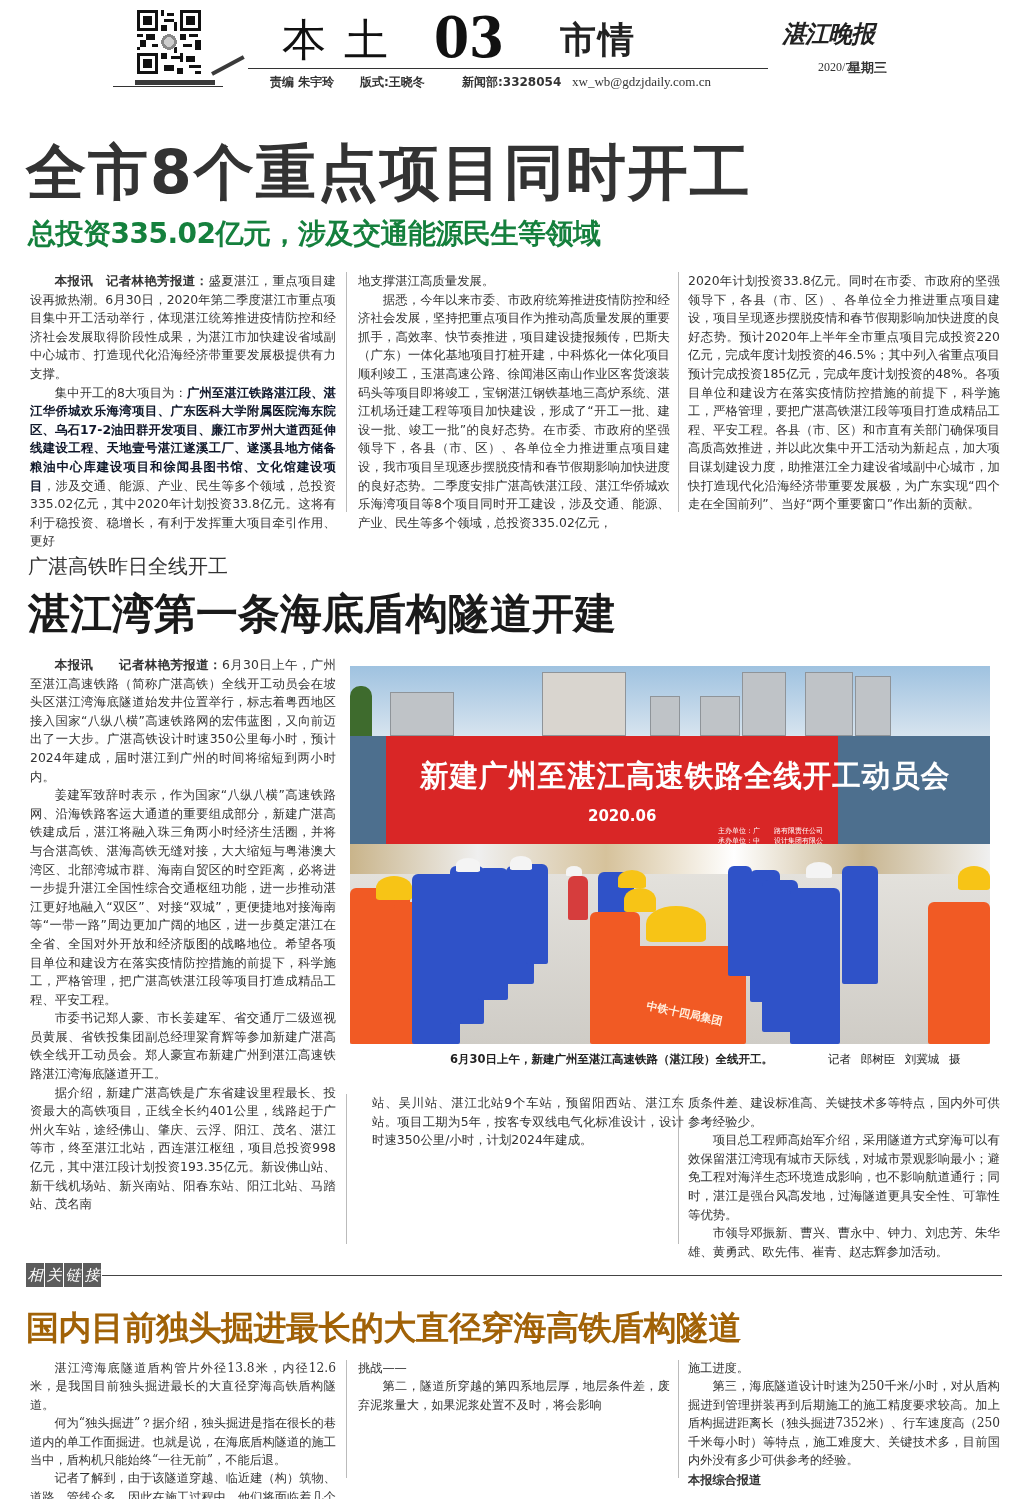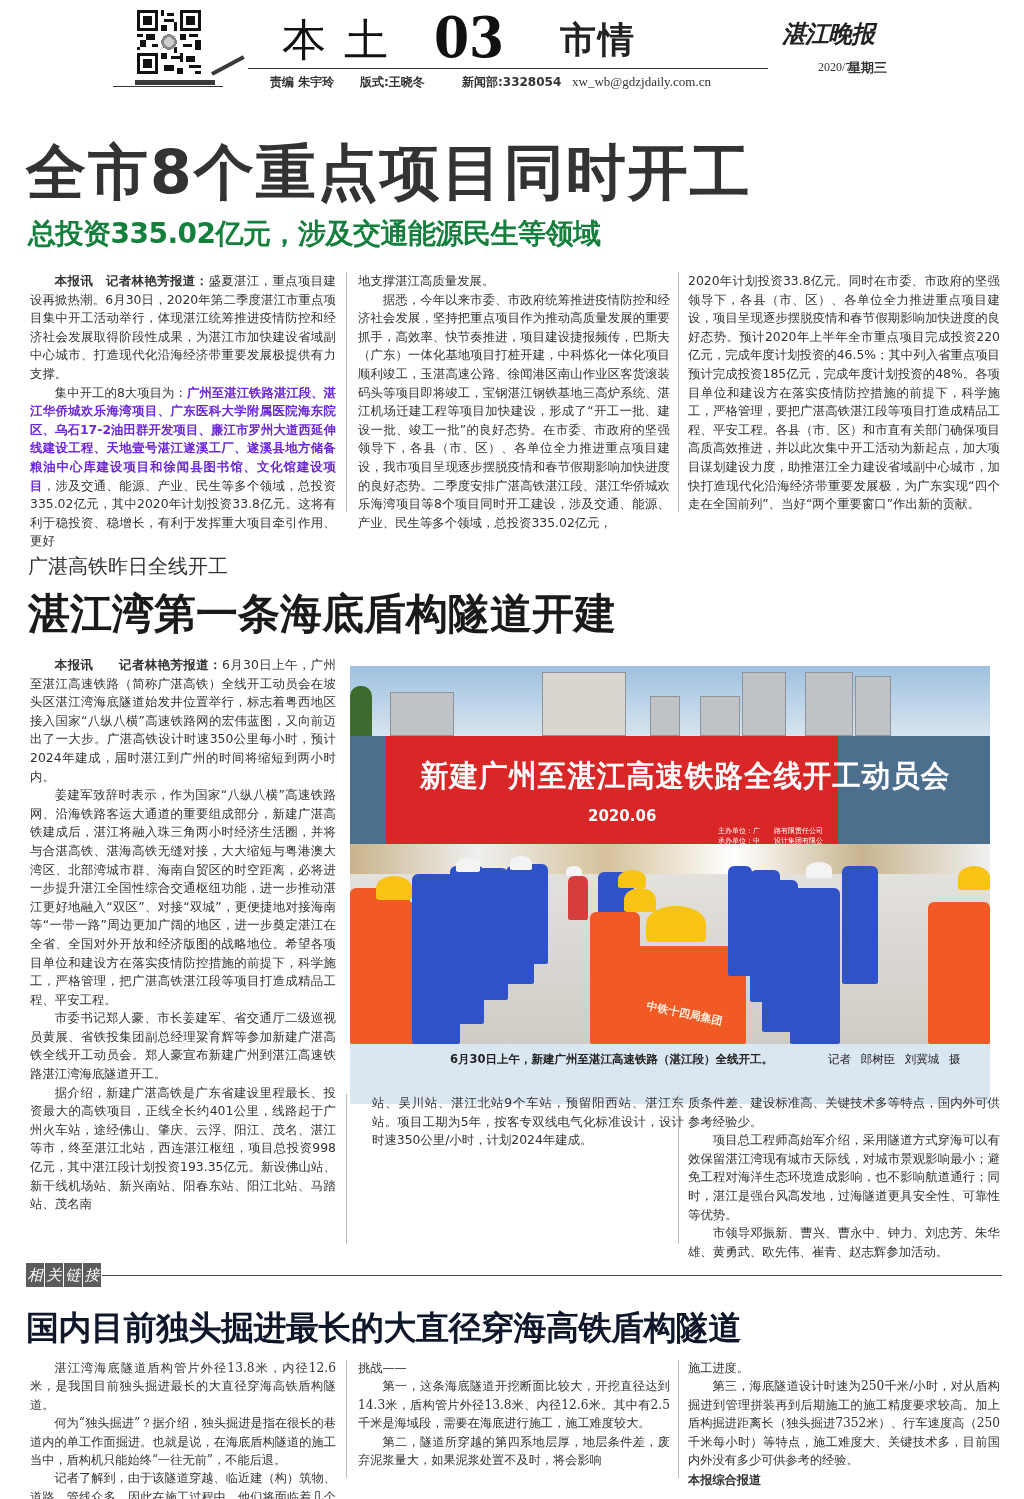--- a/index.html
+++ b/index.html
@@ -28,37 +28,37 @@
 
   
   .lead-title { position: absolute; left: 26px; top: 134px; font-size: 60px; font-weight: bold; color: #333; letter-spacing: 2px; line-height: 76px; white-space: nowrap; }
   .lead-subtitle { position: absolute; left: 28px; top: 214px; font-size: 28px; color: #15803d; line-height: 40px; white-space: nowrap; letter-spacing: -0.5px; }
 
   
   .col { position: absolute; font-size: 12.4px; line-height: 18.6px; color: #333; text-align: justify; }
   .col p { text-indent: 2em; }
   .col p.noindent { text-indent: 0; }
   .col .lead-in { font-weight: bold; }
-  .col .red { color: #6d28d9; font-weight: bold; }
+  .col .red { color: #0f172a; font-weight: bold; }
   .vrule { position: absolute; width: 1px; background: #bbb; }
 
   .a1c1 { left: 30px; top: 272px; width: 306px; }
   .a1c2 { left: 358px; top: 272px; width: 312px; }
   .a1c3 { left: 688px; top: 272px; width: 312px; }
 
   
   .kicker2 { position: absolute; left: 28px; top: 552px; font-size: 20px; color: #333; line-height: 28px; }
   .title2 { position: absolute; left: 28px; top: 586px; font-size: 42px; font-weight: bold; color: #1a1a1a; line-height: 56px; letter-spacing: 0px; white-space: nowrap; }
 
   .a2c1 { left: 30px; top: 656px; width: 306px; }
   .a2c2 { left: 372px; top: 1094px; width: 312px; }
   .a2c3 { left: 688px; top: 1094px; width: 312px; }
 
   
-  .photo { position: absolute; left: 350px; top: 666px; width: 640px; height: 438px; overflow: hidden; background: #dbe7f0; }
+  .photo { position: absolute; left: 350px; top: 666px; width: 640px; height: 378px; overflow: hidden; background: #dbe7f0; }
   .sky { position: absolute; left: 0; top: 0; width: 640px; height: 80px; background: linear-gradient(#9fc2e0, #dfe9f1); }
   .bld { position: absolute; background: #bfc3c7; border: 1px solid #8f9499; }
   .tree { position: absolute; left: 0; top: 20px; width: 22px; height: 50px; background: #3e6b2d; border-radius: 10px 10px 0 0; }
   .side-panel { position: absolute; top: 70px; height: 130px; background: #4d6f8e; }
   .banner-full { position: absolute; left: 36px; top: 70px; width: 452px; height: 130px; background: #d92626; }
   .banner-title { position: absolute; left: 70px; top: 90px; font-size: 30px; font-weight: bold; color: #ffffff; letter-spacing: 1px; white-space: nowrap; transform: scaleX(0.95); transform-origin: left; }
   .banner-date { position: absolute; left: 238px; top: 141px; font-size: 15px; font-weight: bold; color: #fff; }
   .banner-org { position: absolute; left: 368px; top: 160px; font-size: 7px; color: #fff; line-height: 10px; white-space: nowrap; }
   .ground { position: absolute; left: 0; top: 200px; width: 640px; height: 178px; background: linear-gradient(#e4e2dd, #cfccc6); }
   .crowd-row { position: absolute; left: 0; top: 178px; width: 640px; height: 30px; background: linear-gradient(90deg,#c9b48a,#efefef,#d6c29b,#ffffff,#c8b58f,#f0f0f0); }
@@ -71,21 +71,21 @@
   .vest-text { position: absolute; font-size: 11px; font-weight: bold; color: #ffeedd; white-space: nowrap; transform: rotate(12deg); }
 
   .caption { position: absolute; left: 450px; top: 1052px; font-size: 11.5px; color: #222; white-space: nowrap; font-weight: bold; }
   .caption-credit { position: absolute; left: 828px; top: 1052px; font-size: 11.5px; color: #222; white-space: nowrap; word-spacing: 6px; }
 
   
   .related-tag { position: absolute; left: 26px; top: 1263px; display: flex; gap: 1px; }
   .related-tag span { display: inline-block; width: 18px; height: 24px; background: #5c5c5c; color: #fff; font-family: "DejaVu Serif", serif; font-size: 15px; line-height: 24px; text-align: center; font-style: italic; }
   .related-rule { position: absolute; left: 102px; top: 1275px; width: 900px; height: 1px; background: #444; }
 
-  .title3 { position: absolute; left: 26px; top: 1306px; font-size: 33px; font-weight: bold; color: #0f172a; line-height: 44px; white-space: nowrap; letter-spacing: -0.5px; }
+  .title3 { position: absolute; left: 26px; top: 1306px; font-size: 33px; font-weight: bold; color: #a16207; line-height: 44px; white-space: nowrap; letter-spacing: -0.5px; }
 
   .col3 { position: absolute; font-family: "DejaVu Serif", serif; font-size: 12.2px; line-height: 18.4px; color: #333; text-align: justify; }
   .col3 p { text-indent: 2em; }
   .col3 p.noindent { text-indent: 0; }
   .a3c1 { left: 30px; top: 1359px; width: 306px; }
   .a3c2 { left: 358px; top: 1359px; width: 312px; }
   .a3c3 { left: 688px; top: 1359px; width: 312px; }
   .byline-end { font-family: "DejaVu Sans", sans-serif; font-weight: bold; padding-right: 48px; margin-top: 2px; }
 </style>
 </head>
@@ -256,21 +256,20 @@
 <h2 class="title3">国内目前独头掘进最长的大直径穿海高铁盾构隧道</h2>
 
 <div class="col3 a3c1">
   <p>湛江湾海底隧道盾构管片外径13.8米，内径12.6米，是我国目前独头掘进最长的大直径穿海高铁盾构隧道。</p>
   <p>何为“独头掘进”？据介绍，独头掘进是指在很长的巷道内的单工作面掘进。也就是说，在海底盾构隧道的施工当中，盾构机只能始终“一往无前”，不能后退。</p>
   <p>记者了解到，由于该隧道穿越、临近建（构）筑物、道路、管线众多，因此在施工过程中，他们将面临着几个重大</p>
 </div>
 <div class="vrule" style="left:346px; top:1360px; height:118px;"></div>
 <div class="col3 a3c2">
   <p class="noindent">挑战——</p>
-  <p>第一，这条海底隧道开挖断面比较大，开挖直径达到14.3米，盾构管片外径13.8米、内径12.6米。其中有2.5千米是海域段，需要在海底进行施工，施工难度较大。</p>
   <p>第二，隧道所穿越的第四系地层厚，地层条件差，废弃泥浆量大，如果泥浆处置不及时，将会影响</p>
 </div>
 <div class="vrule" style="left:678px; top:1360px; height:118px;"></div>
 <div class="col3 a3c3">
   <p class="noindent">施工进度。</p>
   <p>第三，海底隧道设计时速为250千米/小时，对从盾构掘进到管理拼装再到后期施工的施工精度要求较高。加上盾构掘进距离长（独头掘进7352米）、行车速度高（250千米每小时）等特点，施工难度大、关键技术多，目前国内外没有多少可供参考的经验。</p>
   <div class="byline-end">本报综合报道</div>
 </div>
 
 </body></html>

